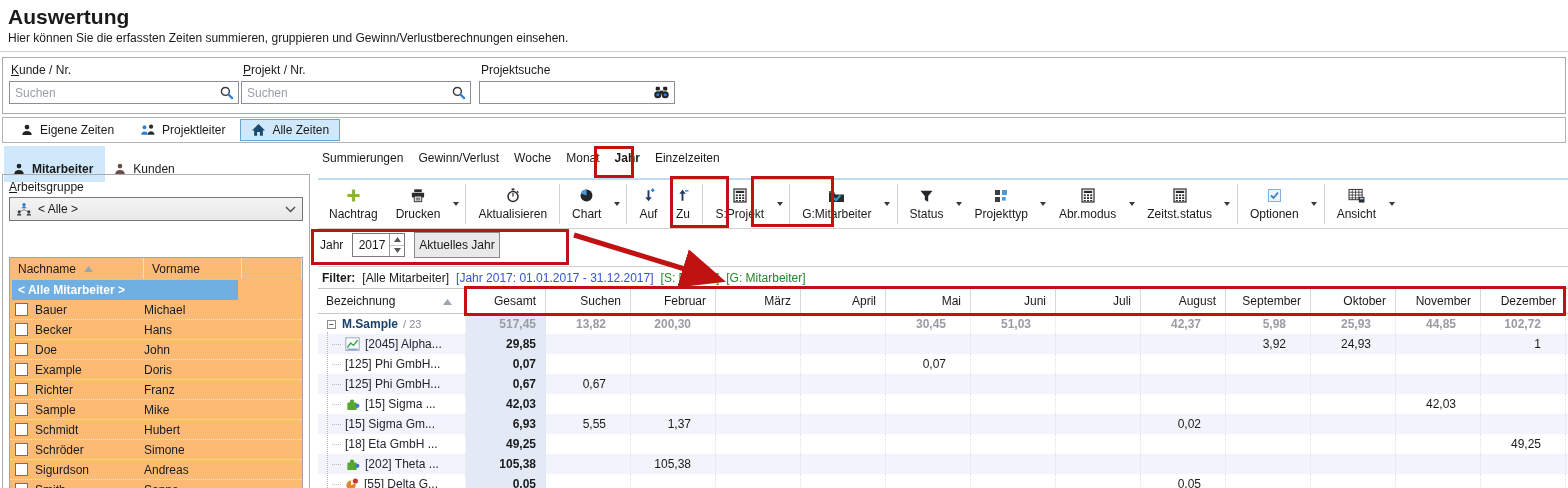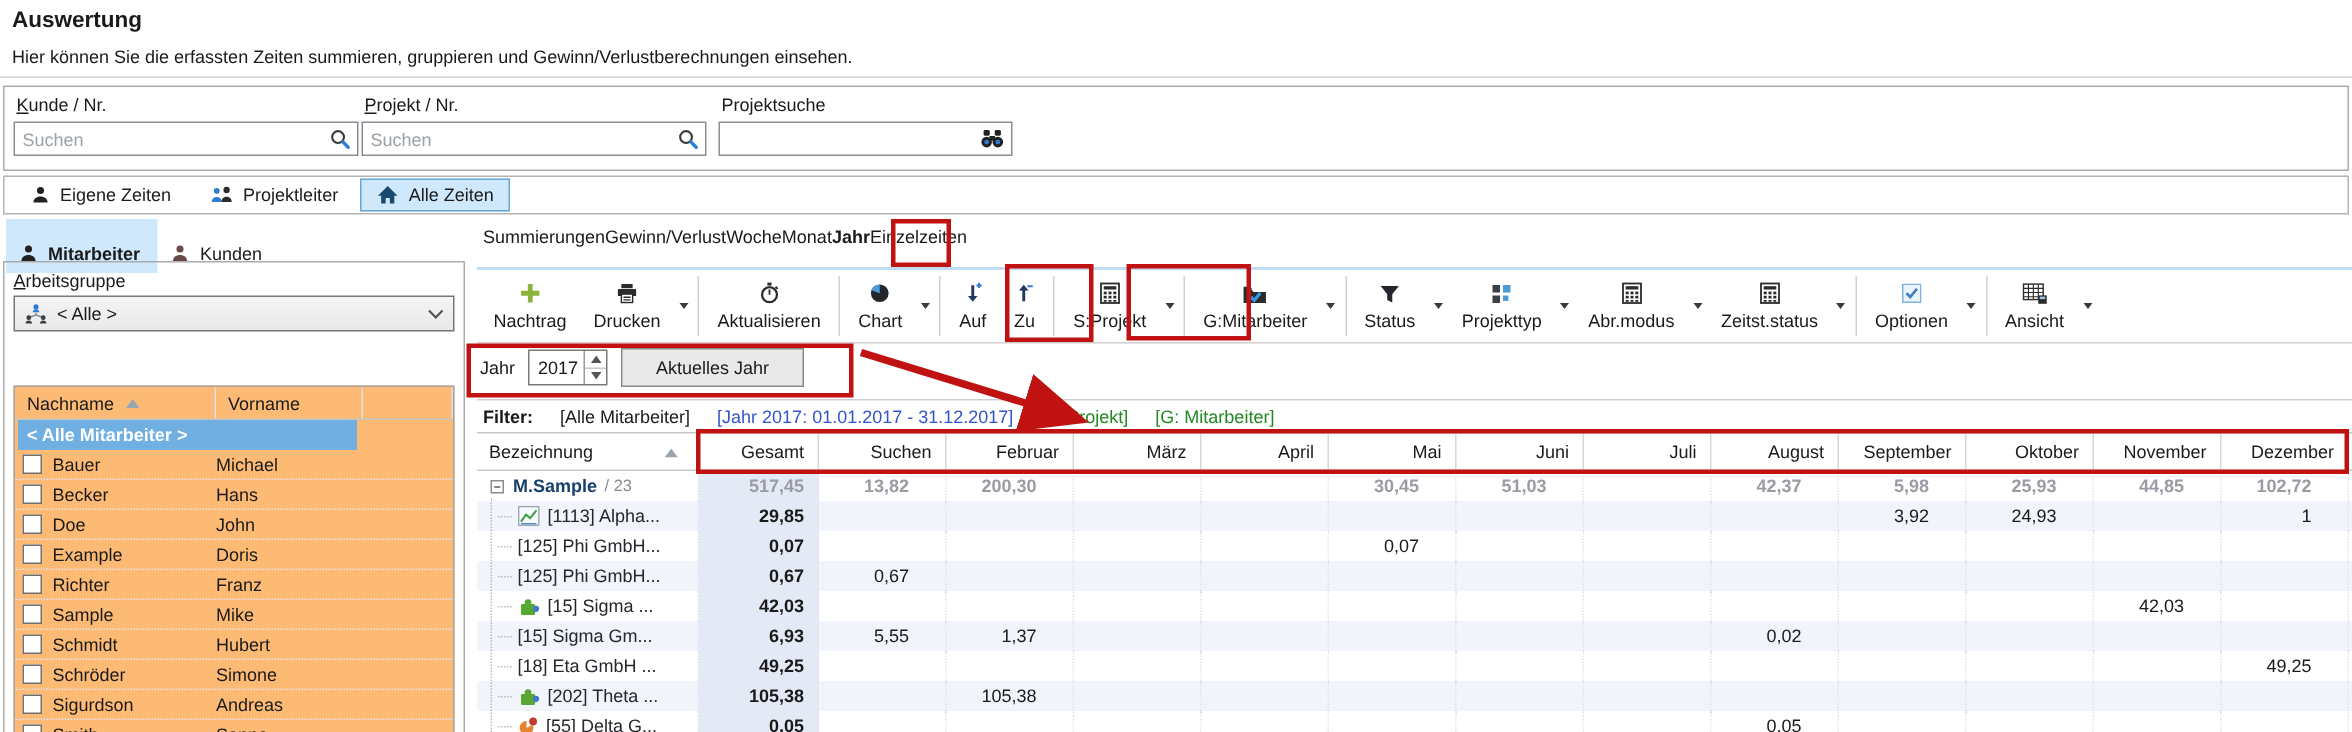--- a/index.html
+++ b/index.html
@@ -4,21 +4,21 @@
 <style>
   * { box-sizing: border-box; }
   html,body { margin:0; padding:0; }
   body { width:1568px; height:488px; position:relative; overflow:hidden; background:#fff;
          font-family:"Liberation Sans","DejaVu Sans",sans-serif; font-size:12px; color:#1a1a1a; }
   .abs { position:absolute; }
   .ic { display:inline-flex; align-items:center; justify-content:center; flex:none; }
   .ic svg { display:block; }
   u { text-decoration:underline; }
 
-  .page-title { left:8px; top:5px; font-size:15px; font-weight:bold; }
+  .page-title { left:8px; top:5px; font-size:21px; font-weight:bold; }
   .page-subtitle { left:8px; top:31px; }
   .top-divider { left:0; top:51px; width:1568px; height:0; border-top:1px solid #d0d0d0; }
 
   .search-group { left:2px; top:57px; width:1564px; height:57px; border:1px solid #ababab; }
   .sfield-label { top:5px; white-space:nowrap; }
   .sinput { top:23px; height:23px; border:1px solid #8a8f96; background:#fff; display:flex; align-items:center; }
   .sinput input { border:0; outline:0; flex:1; height:100%; padding:0 5px; font:inherit; color:#222; min-width:0; background:transparent; }
   .sinput input::placeholder { color:#9aa0a6; }
   .sinput .ic { margin-right:4px; }
 
@@ -44,43 +44,43 @@
   .mlist { left:6px; top:82px; width:294px; height:232px; border:1px solid #a3a3a3; background:#fdba74; overflow:hidden; }
   .mhead { display:grid; grid-template-columns:134px 98px 1fr; height:22px; border-bottom:1px solid #c5c5c5; }
   .mhead .hcell { display:flex; align-items:center; padding-left:8px; border-right:1px solid #e0e0e0; gap:8px; }
   .mrow-all { height:20px; display:flex; align-items:flex-start; }
   .mrow-all .bar { width:226px; margin-left:2px; height:20px; background:#6fafe2; color:#fff; font-weight:bold;
                    display:flex; align-items:center; padding-left:6px; }
   .mrow { display:grid; grid-template-columns:134px 98px 1fr; height:20px; align-items:center; border-bottom:1px dotted #e4e4ec; }
   .mrow .ncell { display:flex; align-items:center; gap:7px; padding-left:5px; }
   .cb { width:13px; height:13px; border:1px solid #707070; background:#fff; flex:none; }
 
-  .view-tabs { left:322px; top:151px; display:flex; align-items:center; }
+  .view-tabs { left:322px; top:151px; display:flex; gap:15px; align-items:center; }
   .vtab { white-space:nowrap; }
   .vtab.sel { font-weight:bold; }
 
   .toolbar { left:318px; top:178px; width:1250px; height:51px; border-top:2px solid #bfdcf3; border-bottom:1px solid #cfcfcf;
              display:flex; align-items:stretch; padding:1px 2px; background:#fff; }
   .tbtn { display:flex; flex-direction:column; align-items:center; justify-content:center; padding:2px 9px; gap:3px; }
   .tbtn .lbl { white-space:nowrap; }
   .tbtn .ich { height:16px; display:flex; align-items:center; }
   .dd { width:13px; display:flex; align-items:center; justify-content:center; }
   .dd i { width:0; height:0; border-left:3.5px solid transparent; border-right:3.5px solid transparent; border-top:4px solid #3a3a3a; }
   .tsep { width:1px; background:#d2d2d2; margin:3px 3px; }
 
   .yearbar { left:320px; top:232px; display:flex; align-items:center; gap:9px; height:26px; }
   .spin { display:flex; border:1px solid #7a7a7a; height:24px; background:#fff; }
   .spin .val { width:36px; display:flex; align-items:center; justify-content:flex-end; padding-right:4px; }
   .spin .btns { width:15px; border-left:1px solid #9a9a9a; display:flex; flex-direction:column; }
   .spin .btns .sb { flex:1; display:flex; align-items:center; justify-content:center; }
   .spin .btns .sb:first-child { border-bottom:1px solid #c9c9c9; }
-  .yearbtn { height:26px; border:1px solid #8a8a8a; background:#e9e9e9; display:flex; align-items:center; padding:0 22px; white-space:nowrap; }
+  .yearbtn { height:26px; border:1px solid #8a8a8a; background:#e9e9e9; display:flex; align-items:center; padding:0 4px; white-space:nowrap; }
 
   .rp-divider { left:318px; top:266px; width:1250px; height:0; border-top:1px solid #cfcfcf; }
-  .filterbar { left:322px; top:271px; display:flex; gap:18px; white-space:nowrap; }
+  .filterbar { left:322px; top:271px; display:flex; gap:7px; white-space:nowrap; }
   .filterbar .flabel { font-weight:bold; }
 
   .grid { left:318px; top:288px; width:1250px; height:200px; overflow:hidden; }
   .grow, .ghead { display:grid; grid-template-columns:148px 80px repeat(12, 85px); }
   .ghead { height:26px; border-top:1px solid #c8c8c8; border-bottom:1px solid #c8c8c8; background:#fff; }
   .gh { display:flex; align-items:center; justify-content:flex-end; padding-right:9px; border-right:1px solid #d8d8d8; white-space:nowrap; }
   .gh.first { justify-content:flex-start; padding-left:8px; }
   .gh.first .sort { margin-left:auto; margin-right:4px; }
   .gbody { position:relative; }
   .gbody .tree-vline { position:absolute; left:9px; top:18px; height:162px; border-left:1px dotted #b8b8c4; }
@@ -644,21 +644,21 @@
       <div class="grow alt">
         <div class="gc name">
           <span class="conn"></span>
           <span class="ic">
             <svg width="15" height="14" viewBox="0 0 16 15">
               <rect x="0.8" y="0.8" width="14.4" height="13.4" fill="#f6f8fa" stroke="#9aa7b5"></rect>
               <path d="M2.5 11.5 L6 6.5 L9 9 L13.5 3.5" stroke="#3a9d3a" stroke-width="1.4" fill="none"></path>
               <path d="M2.5 13.1 H13.5" stroke="#5b8bc2" stroke-width="1.1"></path>
             </svg>
           </span>
-          <span class="child-label">[1113] Alpha...</span>
+          <span class="child-label">[2045] Alpha...</span>
         </div>
         <div class="gc gesamt">29,85</div>
         <div class="gc"></div>
         <div class="gc"></div>
         <div class="gc"></div>
         <div class="gc"></div>
         <div class="gc"></div>
         <div class="gc"></div>
         <div class="gc"></div>
         <div class="gc"></div>

